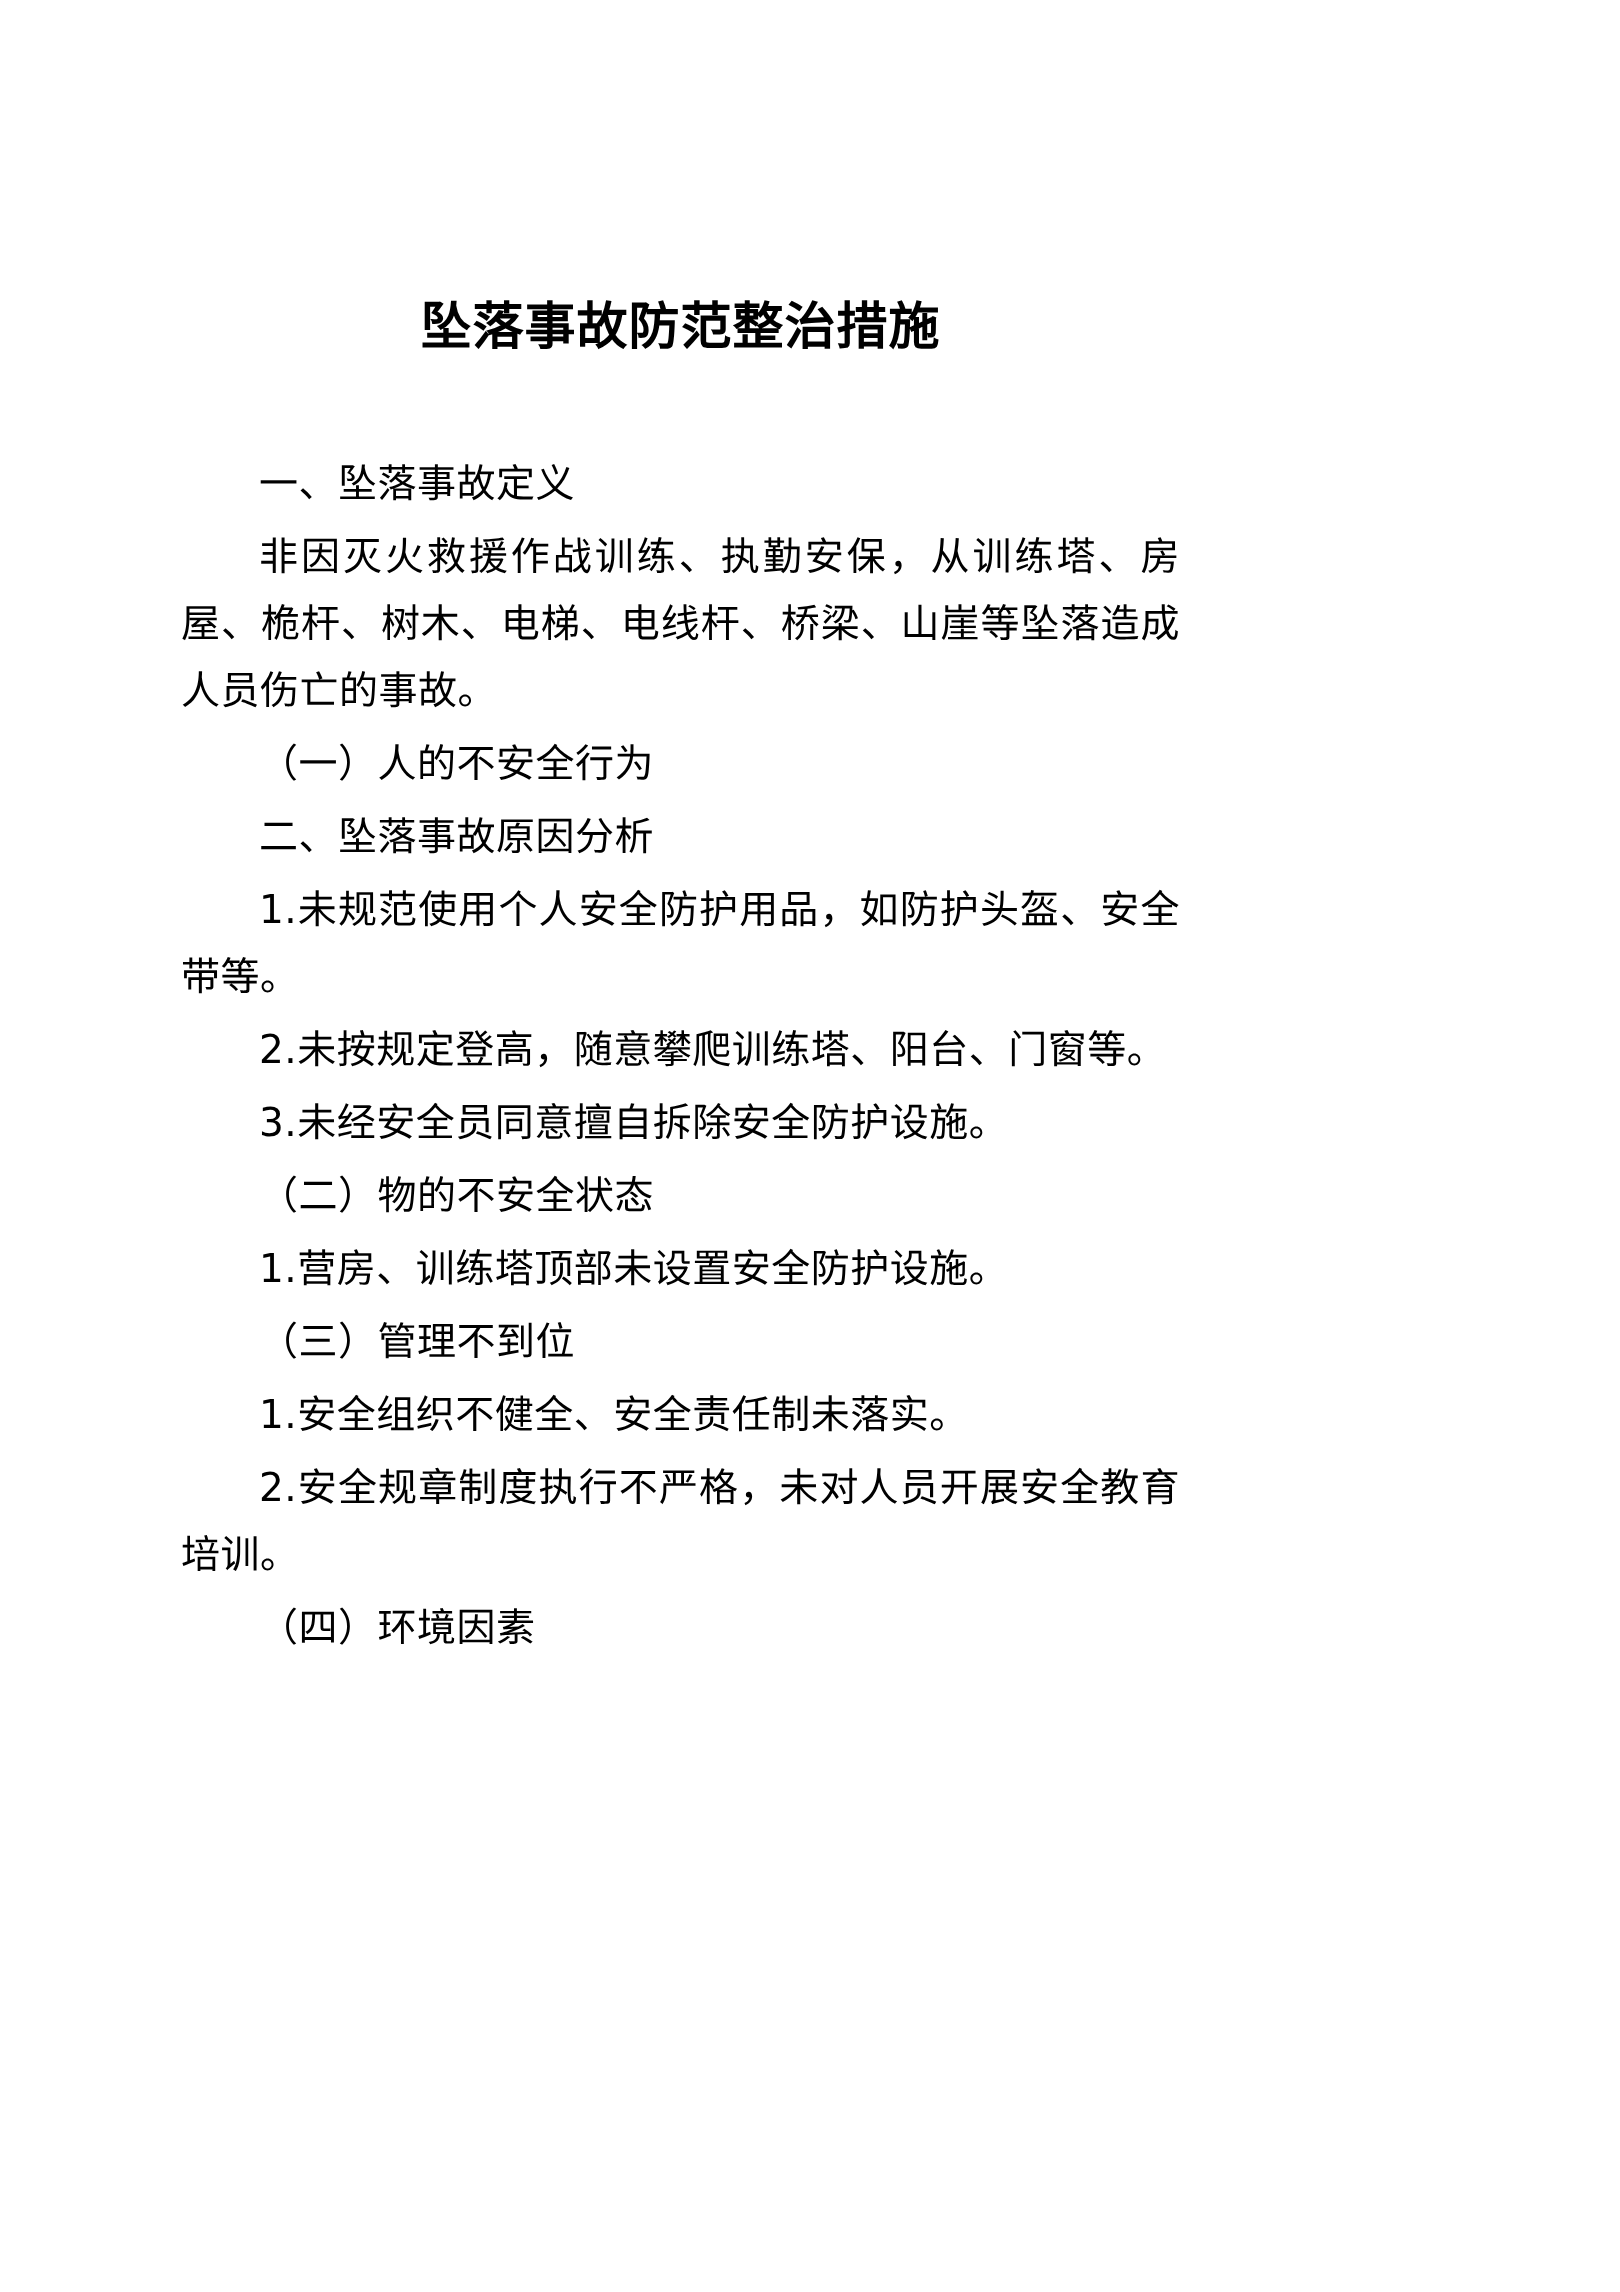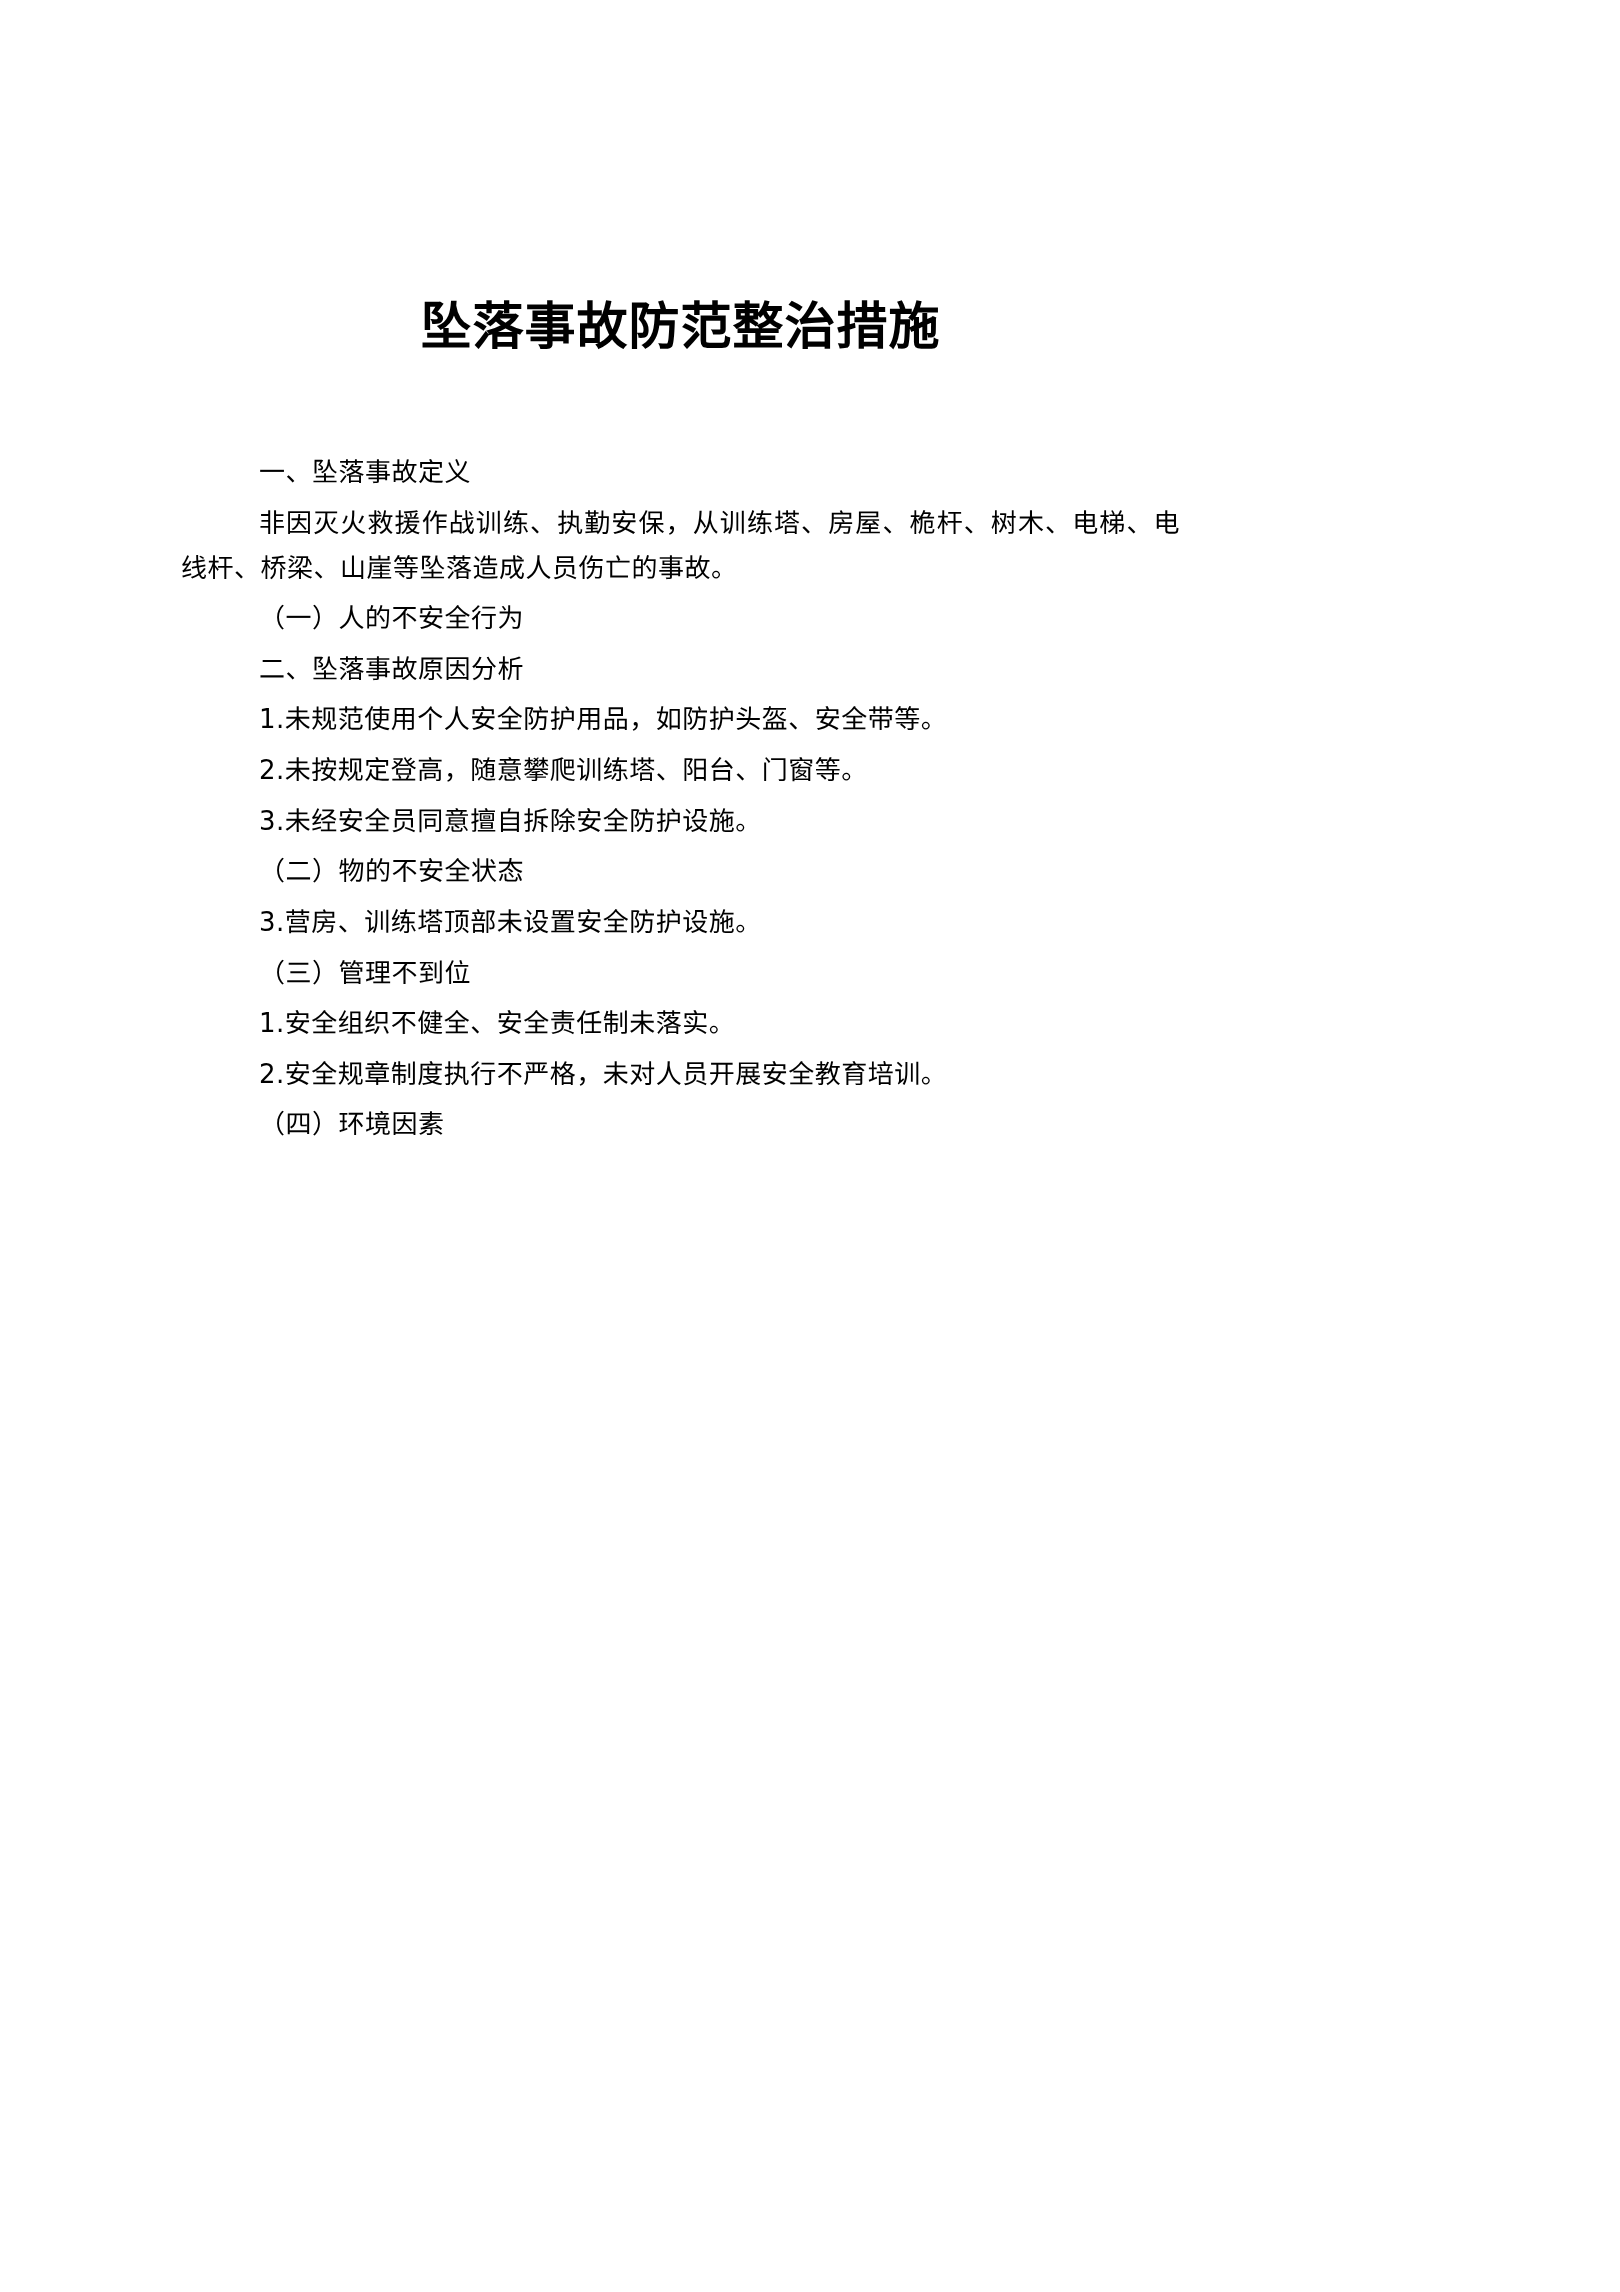--- a/index.html
+++ b/index.html
@@ -23,21 +23,21 @@
   }
   .doc-title {
     text-align: center;
     font-size: 51px;
     font-weight: 700;
     line-height: 1.3;
     letter-spacing: 1px;
     margin: 0 0 90px 0;
   }
   .para {
-    font-size: 26px;
+    font-size: 39px;
     line-height: 1.72;
     margin: 0 0 5.9px 0;
     text-align: justify;
     letter-spacing: 0.5px;
   }
   .indent-2 {
     text-indent: 78px;
   }
   .tight {
     margin-bottom: 0;
@@ -61,21 +61,21 @@
     <p class="para indent-2">二、坠落事故原因分析</p>
 
     <p class="para indent-2">1.未规范使用个人安全防护用品，如防护头盔、安全带等。</p>
 
     <p class="para indent-2">2.未按规定登高，随意攀爬训练塔、阳台、门窗等。</p>
 
     <p class="para indent-2">3.未经安全员同意擅自拆除安全防护设施。</p>
 
     <p class="para indent-2">（二）物的不安全状态</p>
 
-    <p class="para indent-2">3.营房、训练塔顶部未设置安全防护设施。</p>
+    <p class="para indent-2">1.营房、训练塔顶部未设置安全防护设施。</p>
 
 
     <p class="para indent-2">（三）管理不到位</p>
 
     <p class="para indent-2">1.安全组织不健全、安全责任制未落实。</p>
 
     <p class="para indent-2">2.安全规章制度执行不严格，未对人员开展安全教育培训。</p>
 
     <p class="para indent-2 tight">（四）环境因素</p>
 

